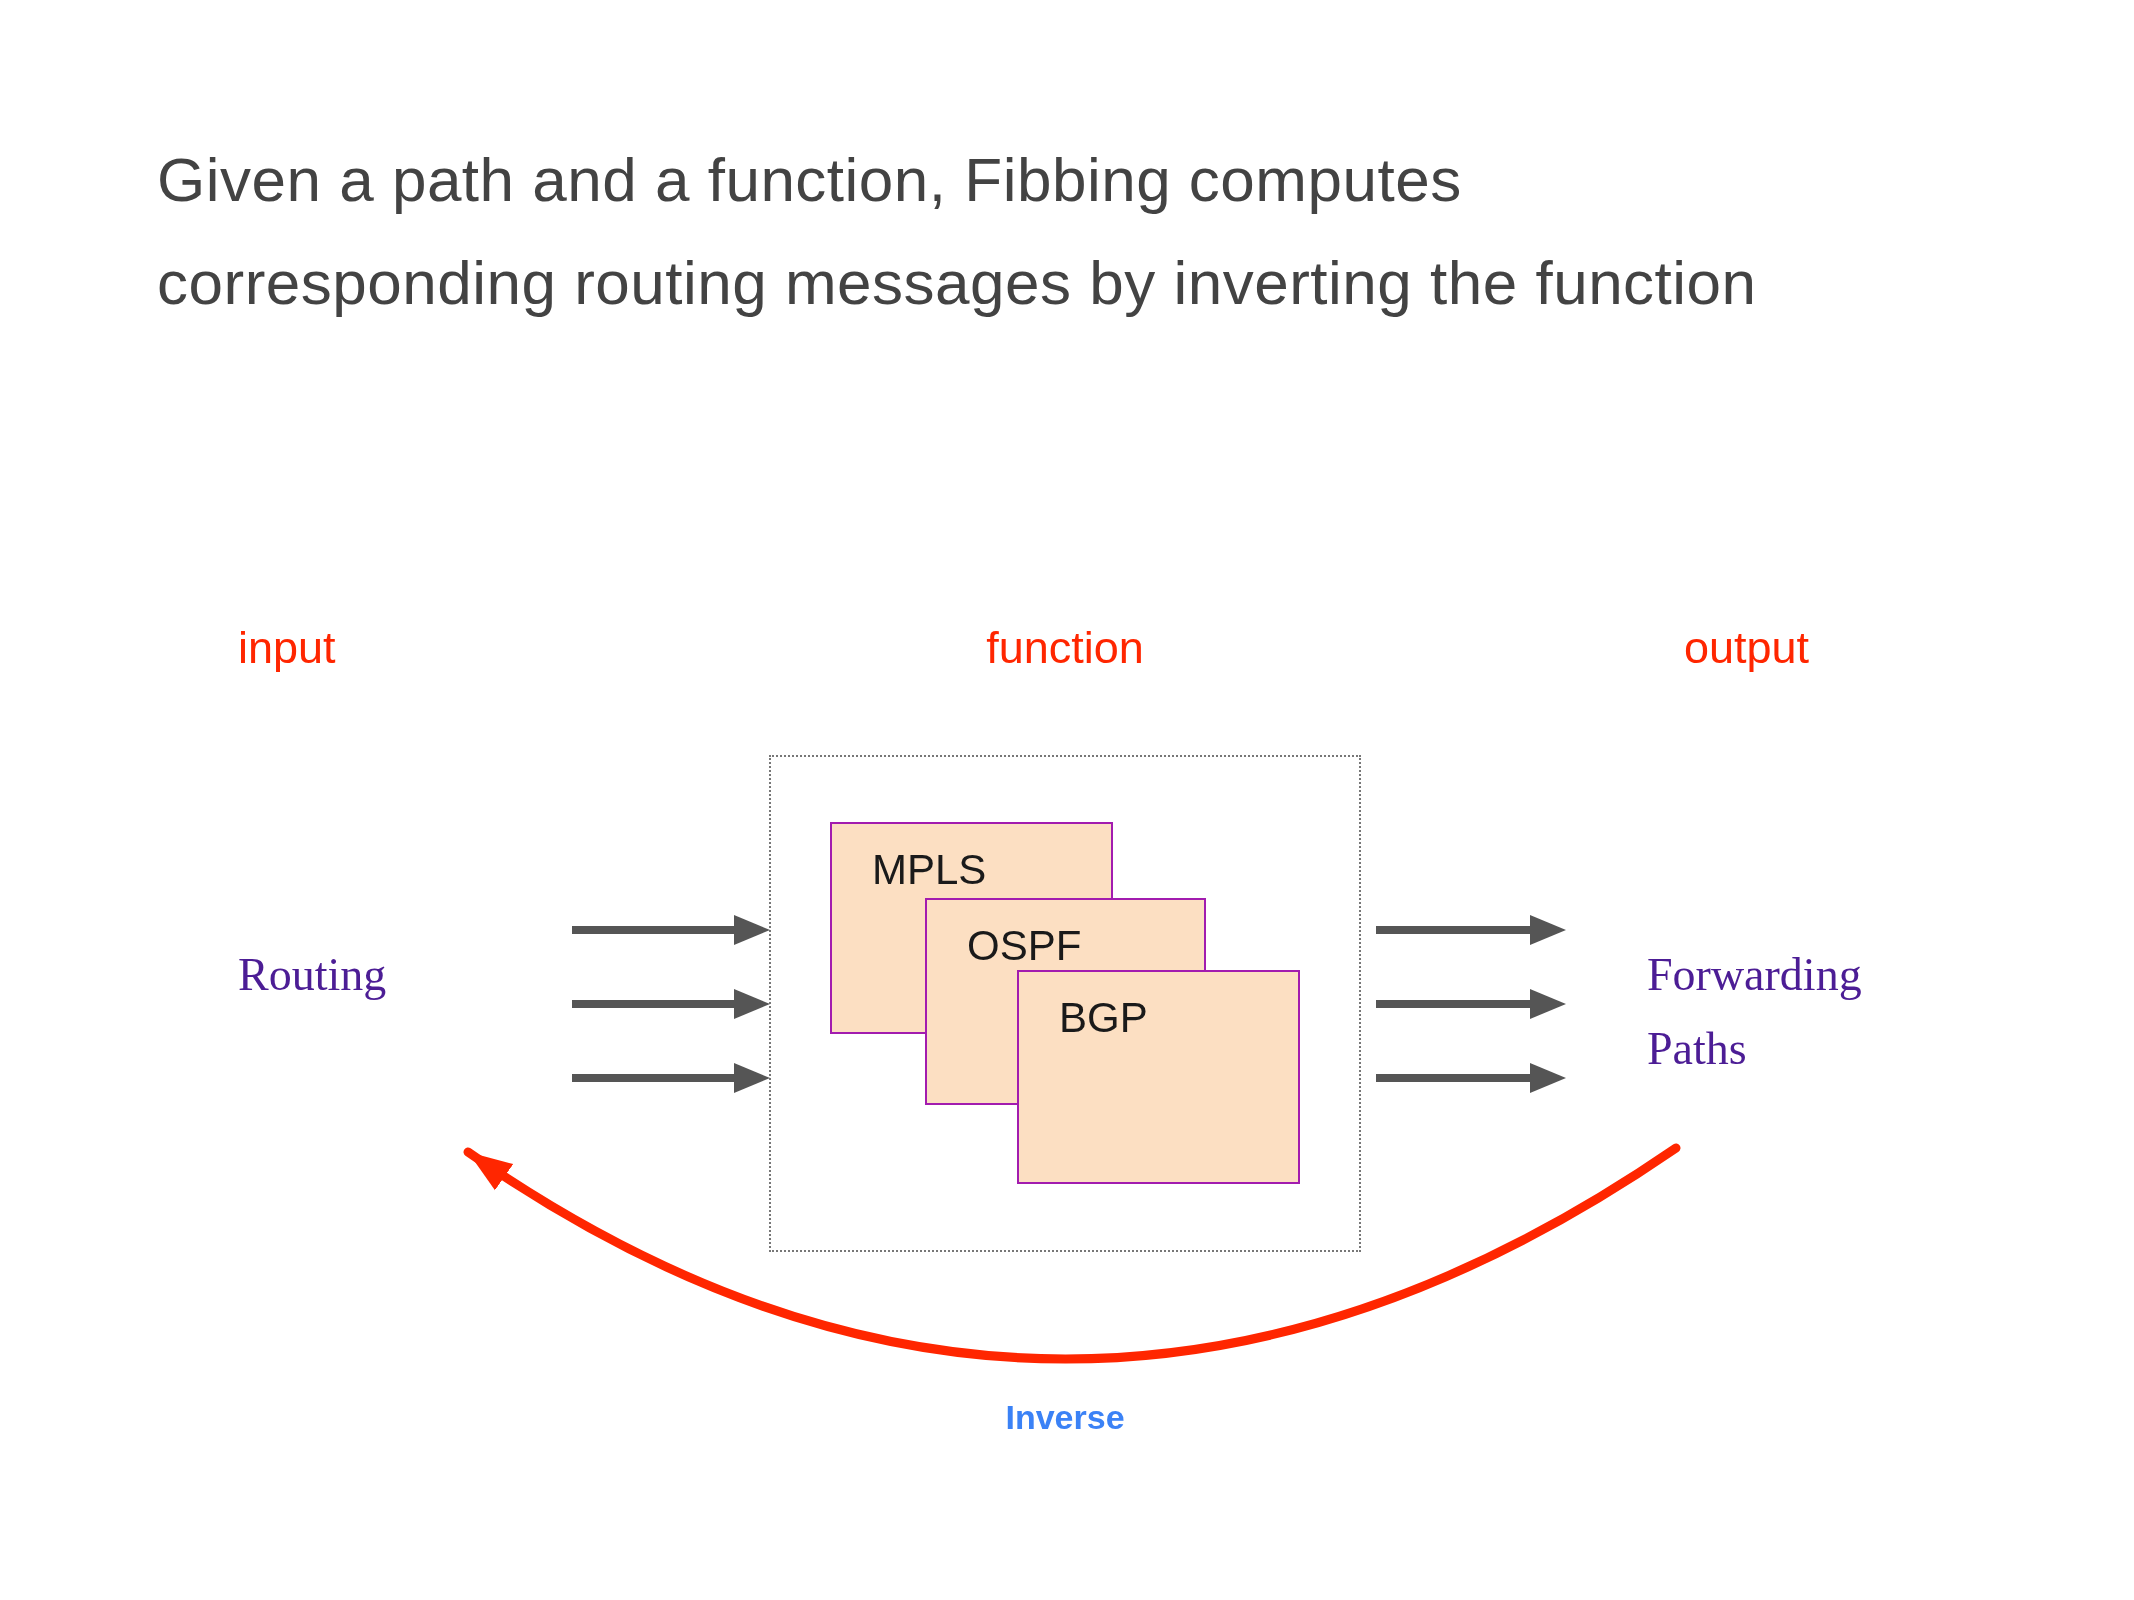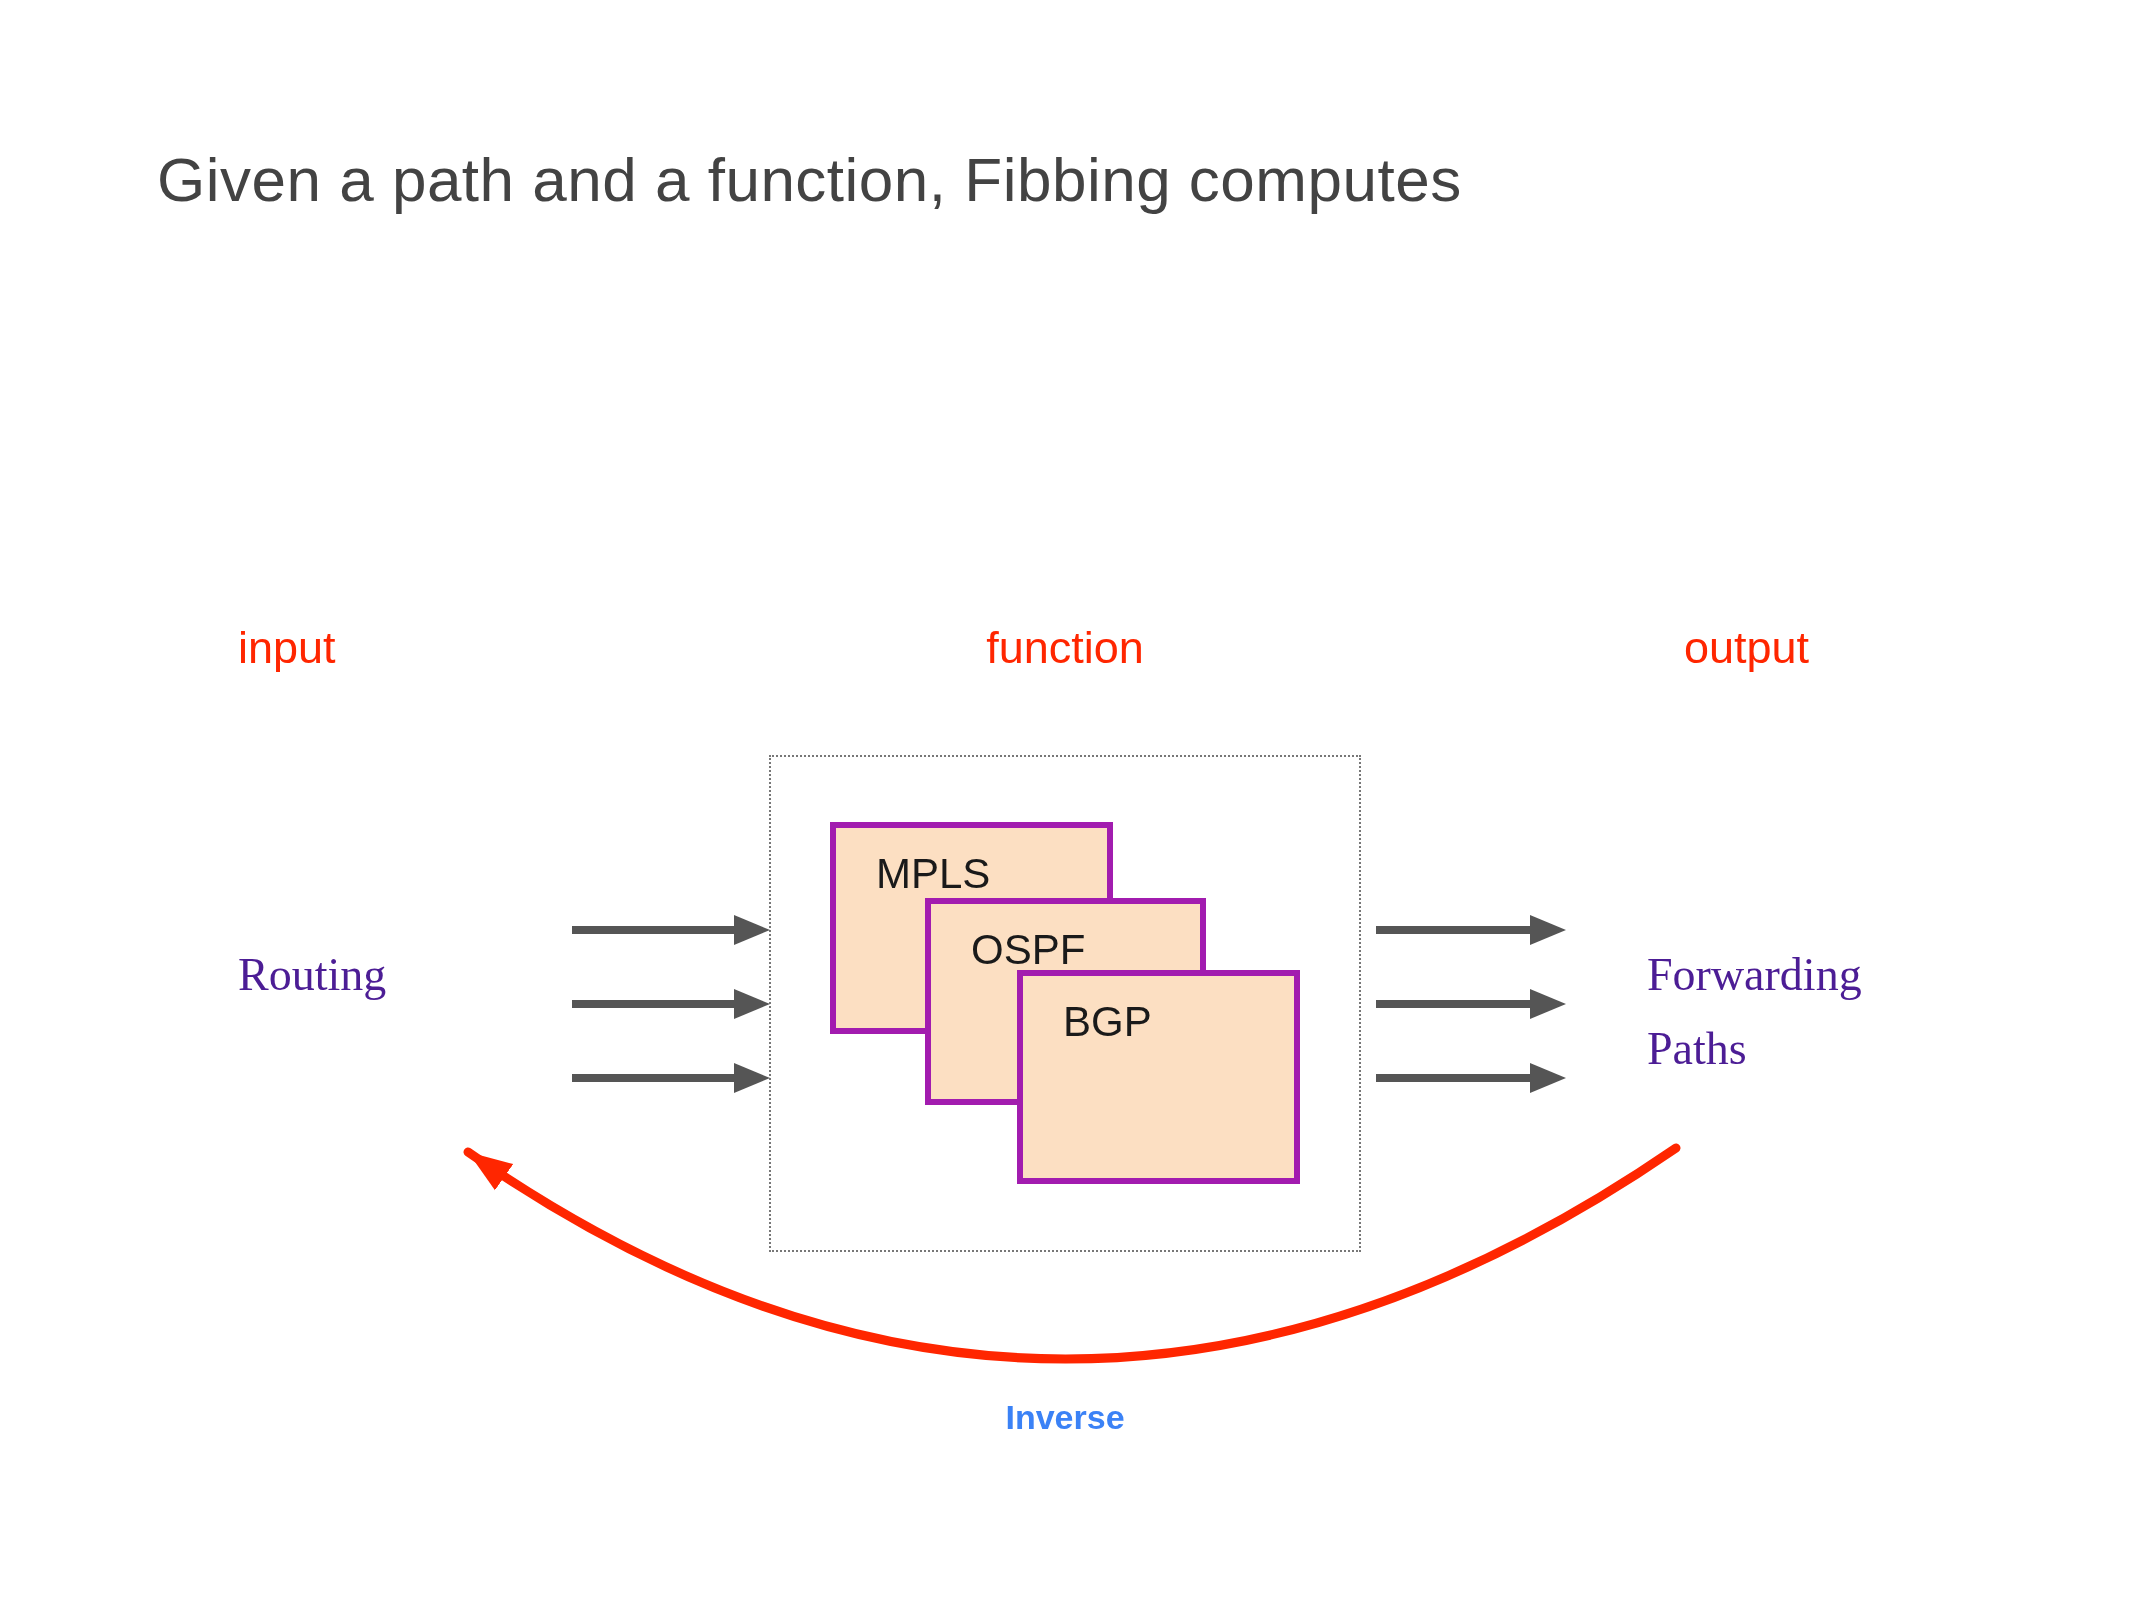--- a/index.html
+++ b/index.html
@@ -55,21 +55,21 @@
     width: 592px;
     height: 497px;
     border: 2px dotted #777;
     box-sizing: border-box;
     background: #ffffff;
   }
   .fn-box {
     position: absolute;
     box-sizing: border-box;
     background: #fcdfc2;
-    border: 6px solid #a21caf;
+    border: 2px solid #a21caf;
     color: #1a1a1a;
     font-size: 42px;
     padding: 22px 0 0 40px;
   }
   .fn-box.mpls { left: 830px;  top: 822px; width: 283px; height: 212px; z-index: 1; }
   .fn-box.ospf { left: 925px;  top: 898px; width: 281px; height: 207px; z-index: 2; }
   .fn-box.bgp  { left: 1017px; top: 970px; width: 283px; height: 214px; z-index: 3; }
 
   .arrows-layer {
     position: absolute;
@@ -89,20 +89,21 @@
     font-weight: 700;
   }
 </style>
 </head>
 <body>
 
 <div class="slide">
 
   <div class="title">
     <div>Given a path and a function, Fibbing computes</div>
+    <div>corresponding routing messages by inverting the function</div>
   </div>
 
   <div class="zone-label input">input</div>
   <div class="zone-label function">function</div>
   <div class="zone-label output">output</div>
 
   <div class="side-label left">
     <div>Routing</div>
   </div>
 

